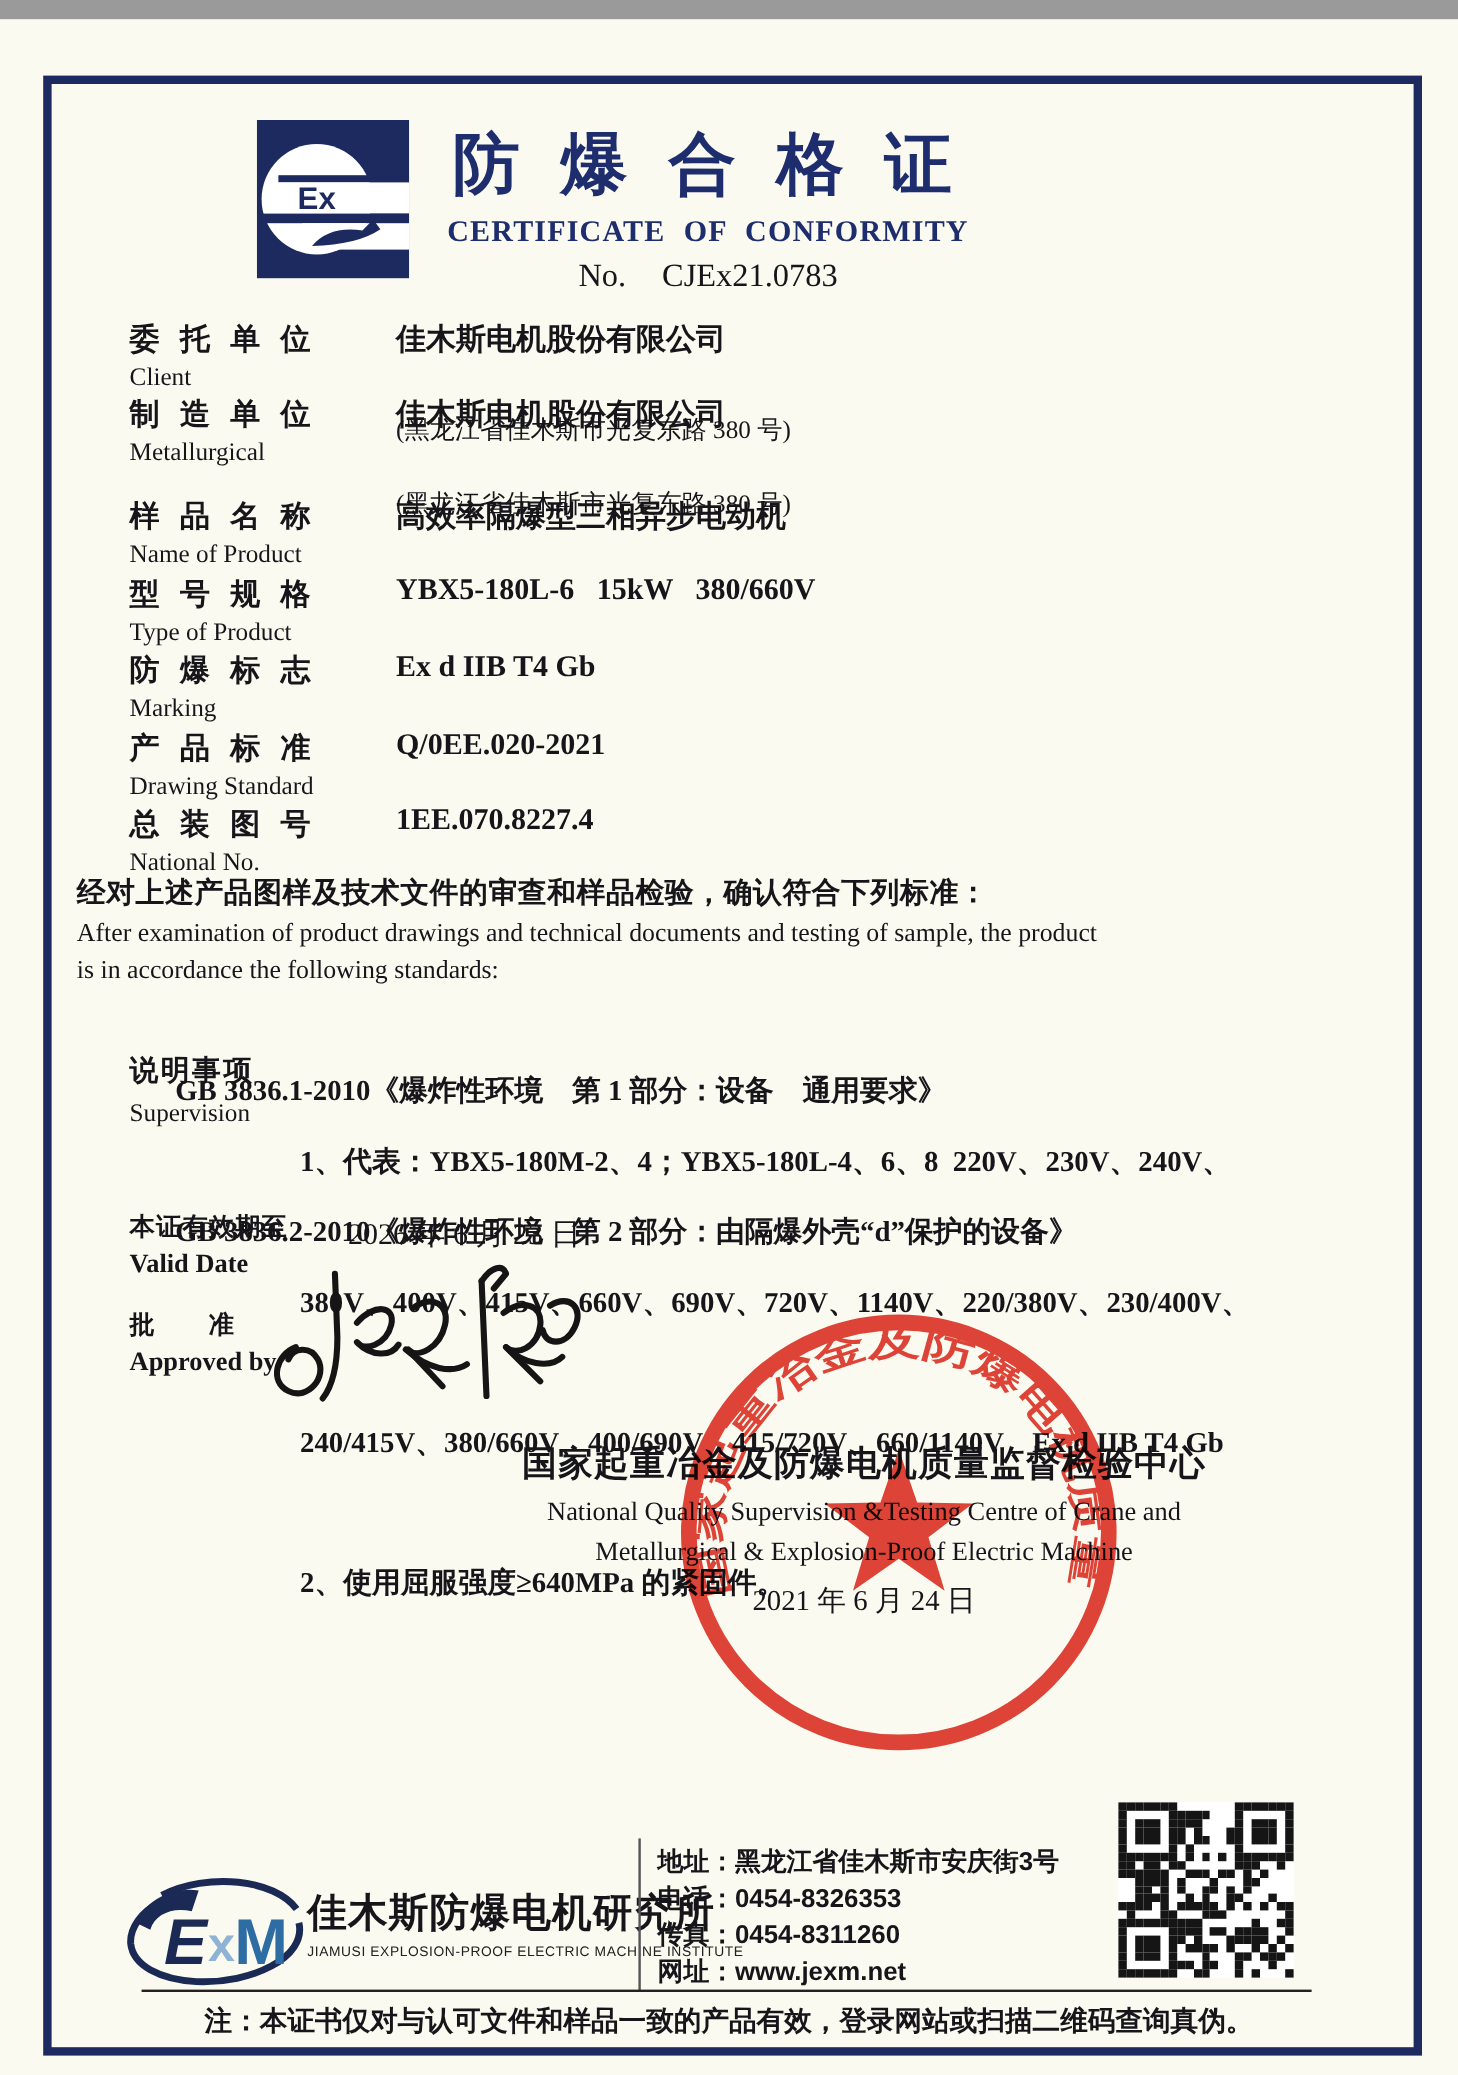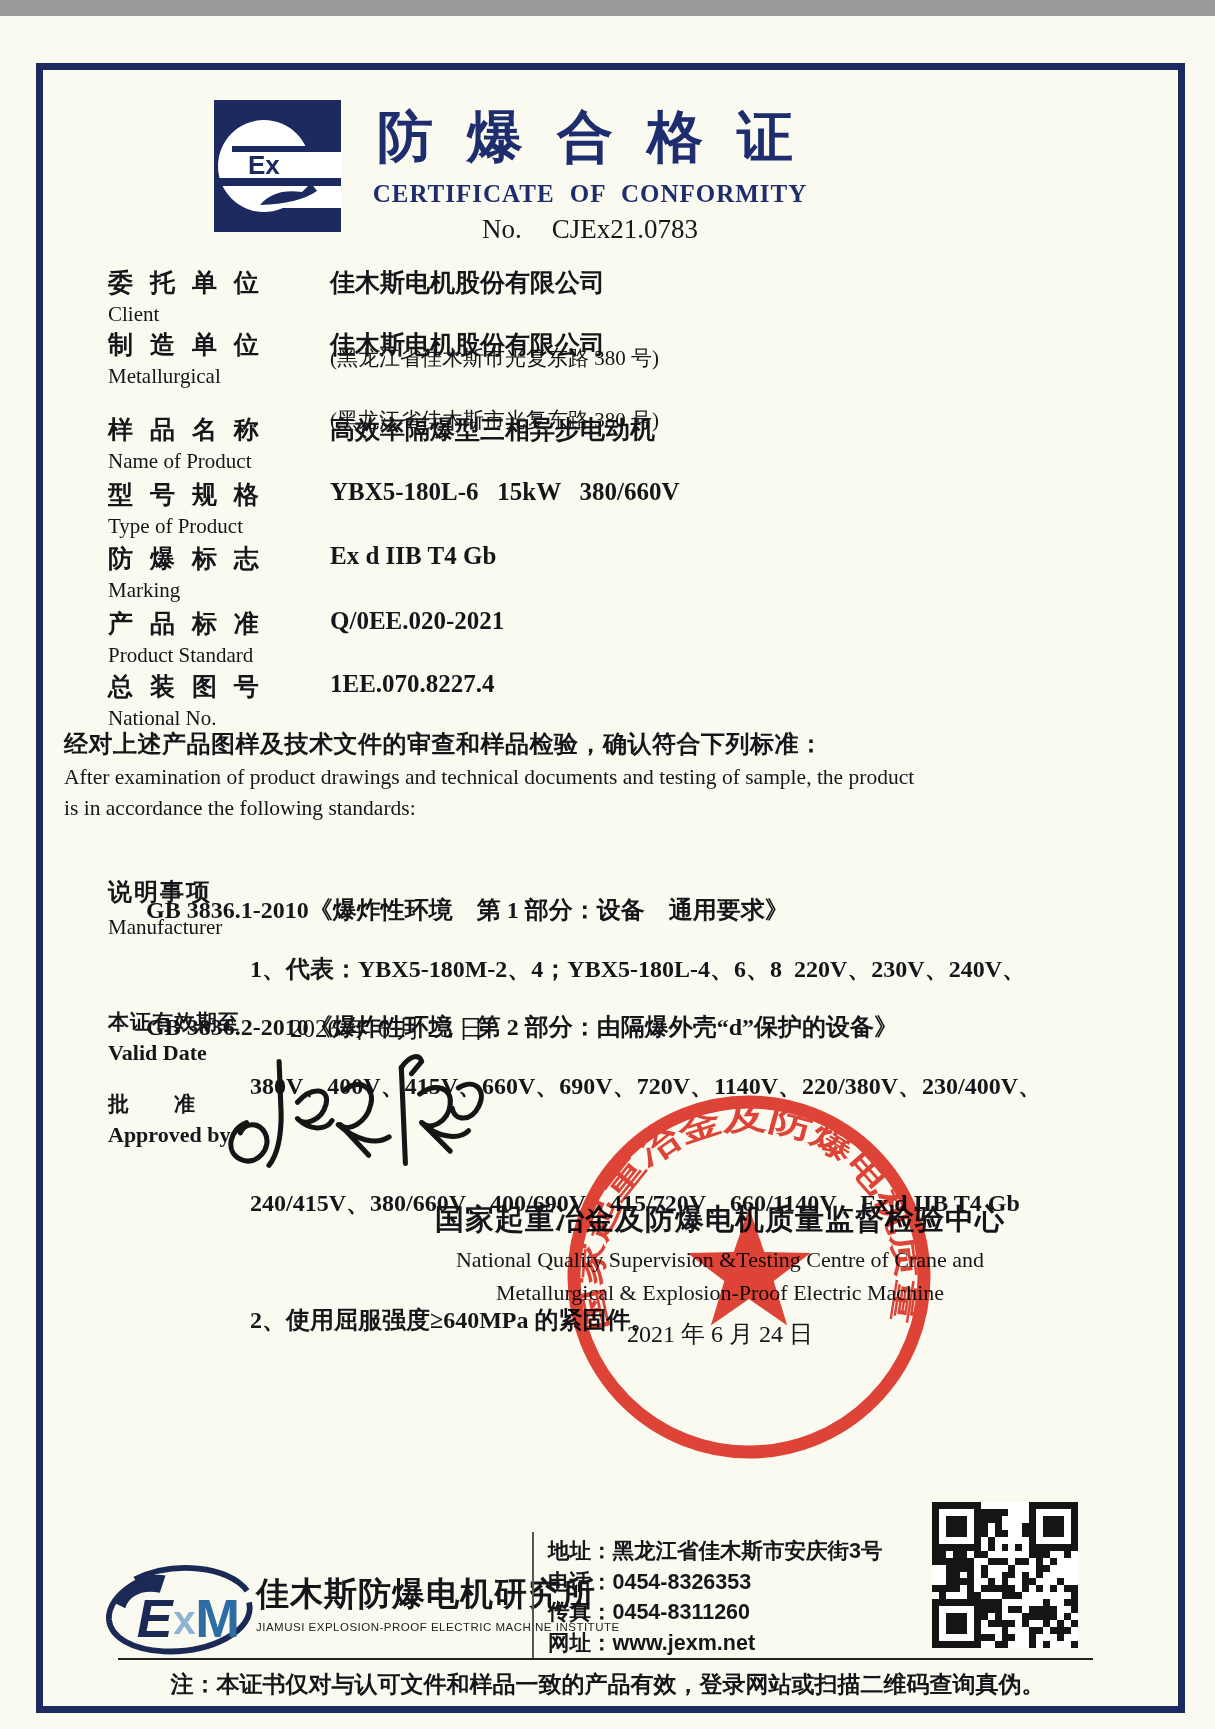--- a/index.html
+++ b/index.html
@@ -127,21 +127,21 @@
   <div class="field-row r5">
     <div class="f-label">
         <div class="cn">防 爆 标 志</div>
       <div class="en">Marking</div>
       </div>
     <div class="f-val"><div class="v1">Ex d IIB T4 Gb</div></div>
   </div>
   <div class="field-row r6">
     <div class="f-label">
         <div class="cn">产 品 标 准</div>
-      <div class="en">Product Standard</div>
+      <div class="en">Drawing Standard</div>
       </div>
     <div class="f-val"><div class="v1">Q/0EE.020-2021</div></div>
   </div>
   <div class="field-row r7">
     <div class="f-label">
         <div class="cn">总 装 图 号</div>
       <div class="en">National No.</div>
       </div>
     <div class="f-val"><div class="v1">1EE.070.8227.4</div></div>
   </div>
@@ -151,21 +151,21 @@
     <div class="en">After examination of product drawings and technical documents and testing of sample, the product</div>
     <div class="en">is in accordance the following standards:</div>
   </div>
   <div class="standards">
     <div>GB 3836.1-2010《爆炸性环境　第 1 部分：设备　通用要求》</div>
     <div>GB 3836.2-2010《爆炸性环境　第 2 部分：由隔爆外壳“d”保护的设备》</div>
   </div>
 
   <div class="explain-label">
     <div class="cn">说明事项</div>
-    <div class="en">Manufacturer</div>
+    <div class="en">Supervision</div>
   </div>
   <div class="explain-body">
     <div>1、代表：YBX5-180M-2、4；YBX5-180L-4、6、8  220V、230V、240V、</div>
     <div>380V、400V、415V、660V、690V、720V、1140V、220/380V、230/400V、</div>
     <div>240/415V、380/660V、400/690V、415/720V、660/1140V　Ex d IIB T4 Gb</div>
     <div>2、使用屈服强度≥640MPa 的紧固件。</div>
   </div>
 
   <div class="valid-label">
     <div class="cn">本证有效期至</div>

